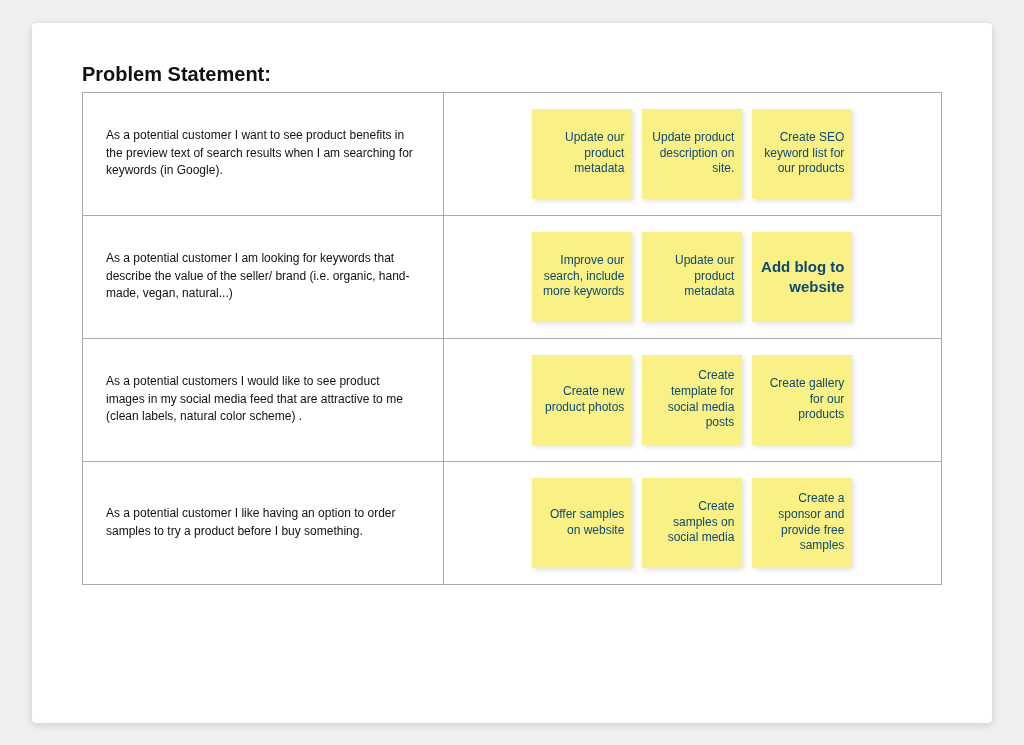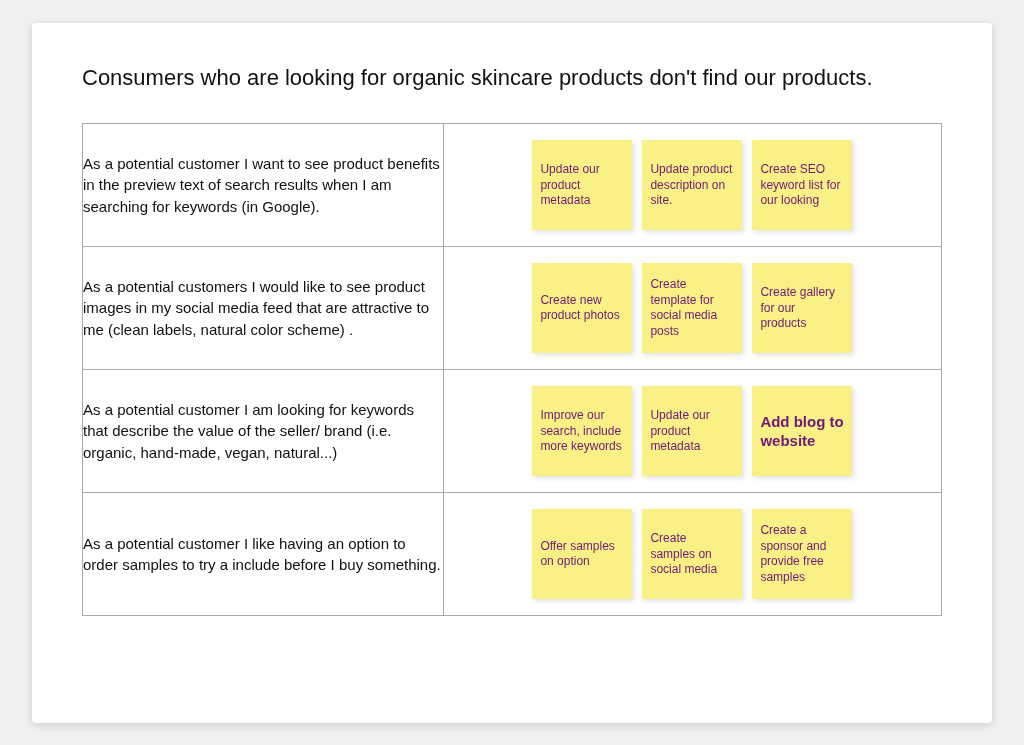--- a/index.html
+++ b/index.html
@@ -48,22 +48,22 @@
     .matrix-table tr {
       border-bottom: 1.5px solid #aaa;
     }
 
     .matrix-table tr:last-child {
       border-bottom: none;
     }
 
     .user-story-cell {
       width: 42%;
-      padding: 18px 0;
-      font-size: 15px;
+      padding: 18px 23px;
+      font-size: 12px;
       font-family: Arial, sans-serif;
       color: #111;
       vertical-align: middle;
       line-height: 1.45;
       border-right: 1.5px solid #aaa;
     }
 
     .sticky-notes-cell {
       padding: 16px 10px;
       vertical-align: middle;
@@ -77,79 +77,79 @@
       align-items: center;
     }
 
     .sticky-note {
       background: #f9f086;
       width: 100px;
       min-height: 90px;
       padding: 10px 8px;
       font-size: 12px;
       font-family: Arial, sans-serif;
-      color: #701a75;
-      text-align: left;
+      color: #0c4a6e;
+      text-align: right;
       display: flex;
       align-items: center;
       justify-content: center;
       line-height: 1.3;
       box-shadow: 2px 2px 5px rgba(0,0,0,0.12);
     }
 
     .sticky-note.bold-text {
       font-size: 15px;
       font-weight: bold;
     }
   </style>
 </head>
 <body>
 
 <div class="page">
 
+  <div class="problem-label">Problem Statement:</div>
 
-  <div class="problem-statement">Consumers who are looking for organic skincare products don't find our products.</div>
 
   <table class="matrix-table">
     <tbody id="table-body">
         <tr>
           <td class="user-story-cell">As a potential customer I want to see product benefits in the preview text of search results when I am searching for keywords (in Google).</td>
           <td class="sticky-notes-cell">
             <div class="sticky-notes-container">
               <div class="sticky-note">Update our product metadata</div>
               <div class="sticky-note">Update product description on site.</div>
-              <div class="sticky-note">Create SEO keyword list for our looking</div>
+              <div class="sticky-note">Create SEO keyword list for our products</div>
+            </div>
+          </td>
+        </tr>
+        <tr>
+          <td class="user-story-cell">As a potential customer I am looking for keywords that describe the value of the seller/ brand (i.e. organic, hand-made, vegan, natural...)</td>
+          <td class="sticky-notes-cell">
+            <div class="sticky-notes-container">
+              <div class="sticky-note">Improve our search, include more keywords</div>
+              <div class="sticky-note">Update our product metadata</div>
+              <div class="sticky-note bold-text">Add blog to website</div>
             </div>
           </td>
         </tr>
         <tr>
           <td class="user-story-cell">As a potential customers I would like to see product images in my social media feed that are attractive to me (clean labels, natural color scheme) .</td>
           <td class="sticky-notes-cell">
             <div class="sticky-notes-container">
               <div class="sticky-note">Create new product photos</div>
               <div class="sticky-note">Create template for social media posts</div>
               <div class="sticky-note">Create gallery for our products</div>
             </div>
           </td>
         </tr>
         <tr>
-          <td class="user-story-cell">As a potential customer I am looking for keywords that describe the value of the seller/ brand (i.e. organic, hand-made, vegan, natural...)</td>
+          <td class="user-story-cell">As a potential customer I like having an option to order samples to try a product before I buy something.</td>
           <td class="sticky-notes-cell">
             <div class="sticky-notes-container">
-              <div class="sticky-note">Improve our search, include more keywords</div>
-              <div class="sticky-note">Update our product metadata</div>
-              <div class="sticky-note bold-text">Add blog to website</div>
-            </div>
-          </td>
-        </tr>
-        <tr>
-          <td class="user-story-cell">As a potential customer I like having an option to order samples to try a include before I buy something.</td>
-          <td class="sticky-notes-cell">
-            <div class="sticky-notes-container">
-              <div class="sticky-note">Offer samples on option</div>
+              <div class="sticky-note">Offer samples on website</div>
               <div class="sticky-note">Create samples on social media</div>
               <div class="sticky-note">Create a sponsor and provide free samples</div>
             </div>
           </td>
         </tr>
       </tbody>
   </table>
 
 </div>
 

